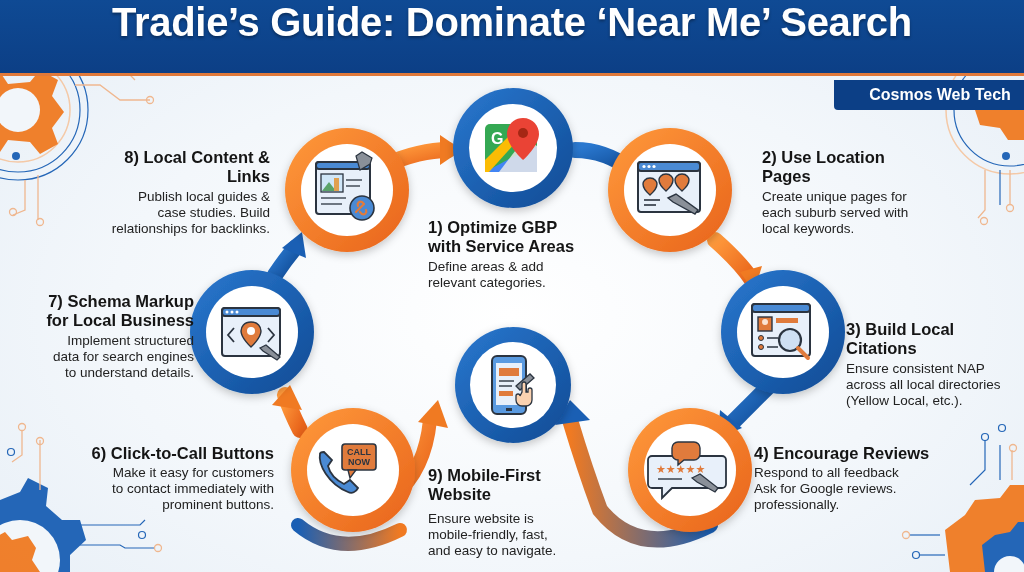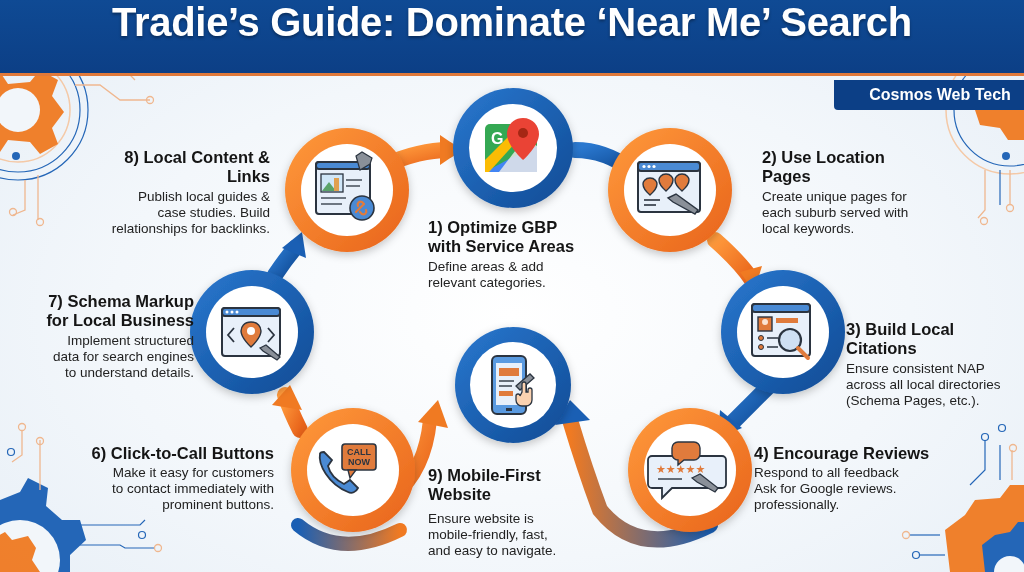--- a/index.html
+++ b/index.html
@@ -292,21 +292,21 @@
 </div>
 
 <div class="step" style="left:846px; top:292px; width:178px;margin-top:28px;">
   <div class="title">
     <div>3) Build Local</div>
     <div>Citations</div>
   </div>
   <div class="desc">
     <div>Ensure consistent NAP</div>
     <div>across all local directories</div>
-    <div>(Schema Pages, etc.).</div>
+    <div>(Yellow Local, etc.).</div>
   </div>
 </div>
 
 <div class="step" style="left:754px; top:444px; width:200px;">
   <div class="title">
     <div>4) Encourage Reviews</div>
   </div>
   <div class="desc">
     <div>Respond to all feedback</div>
     <div>Ask for Google reviews.</div>

